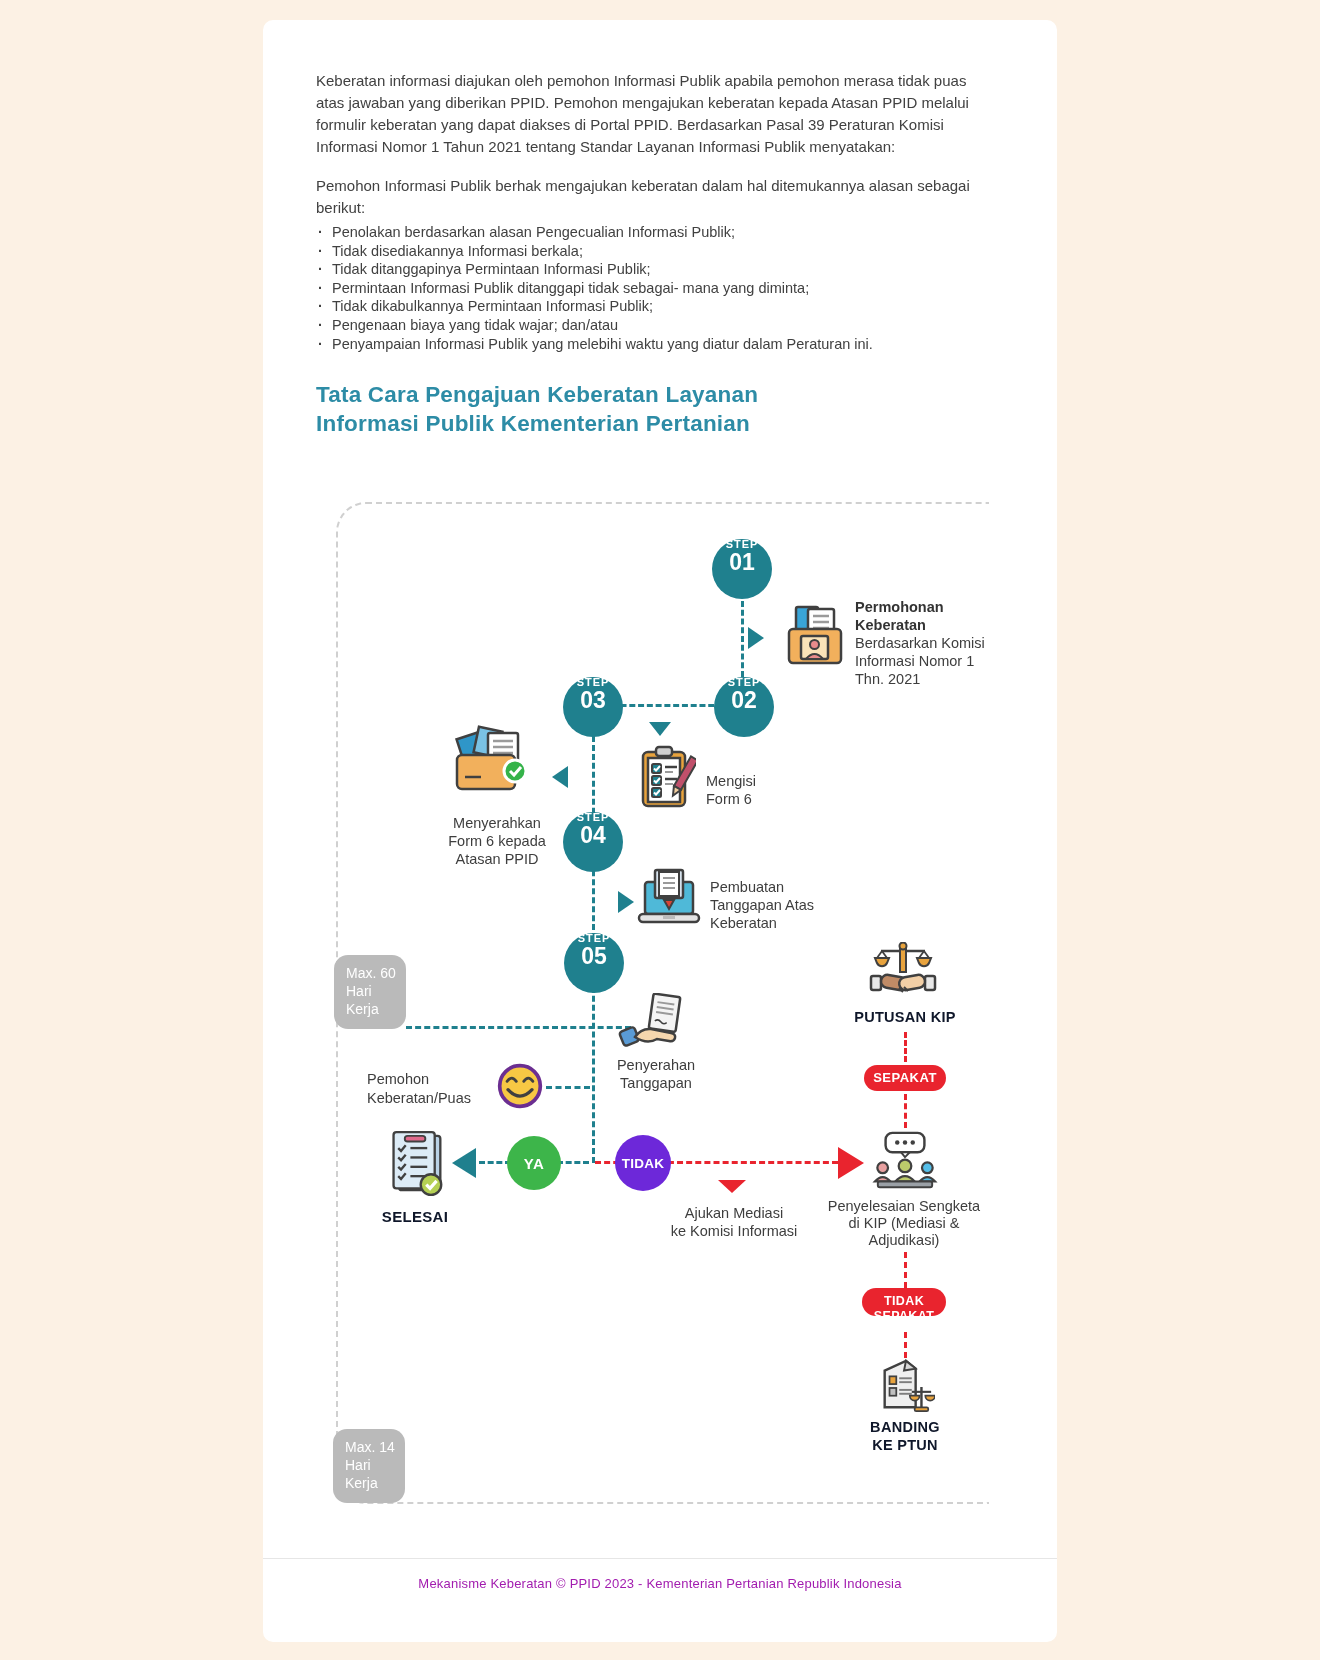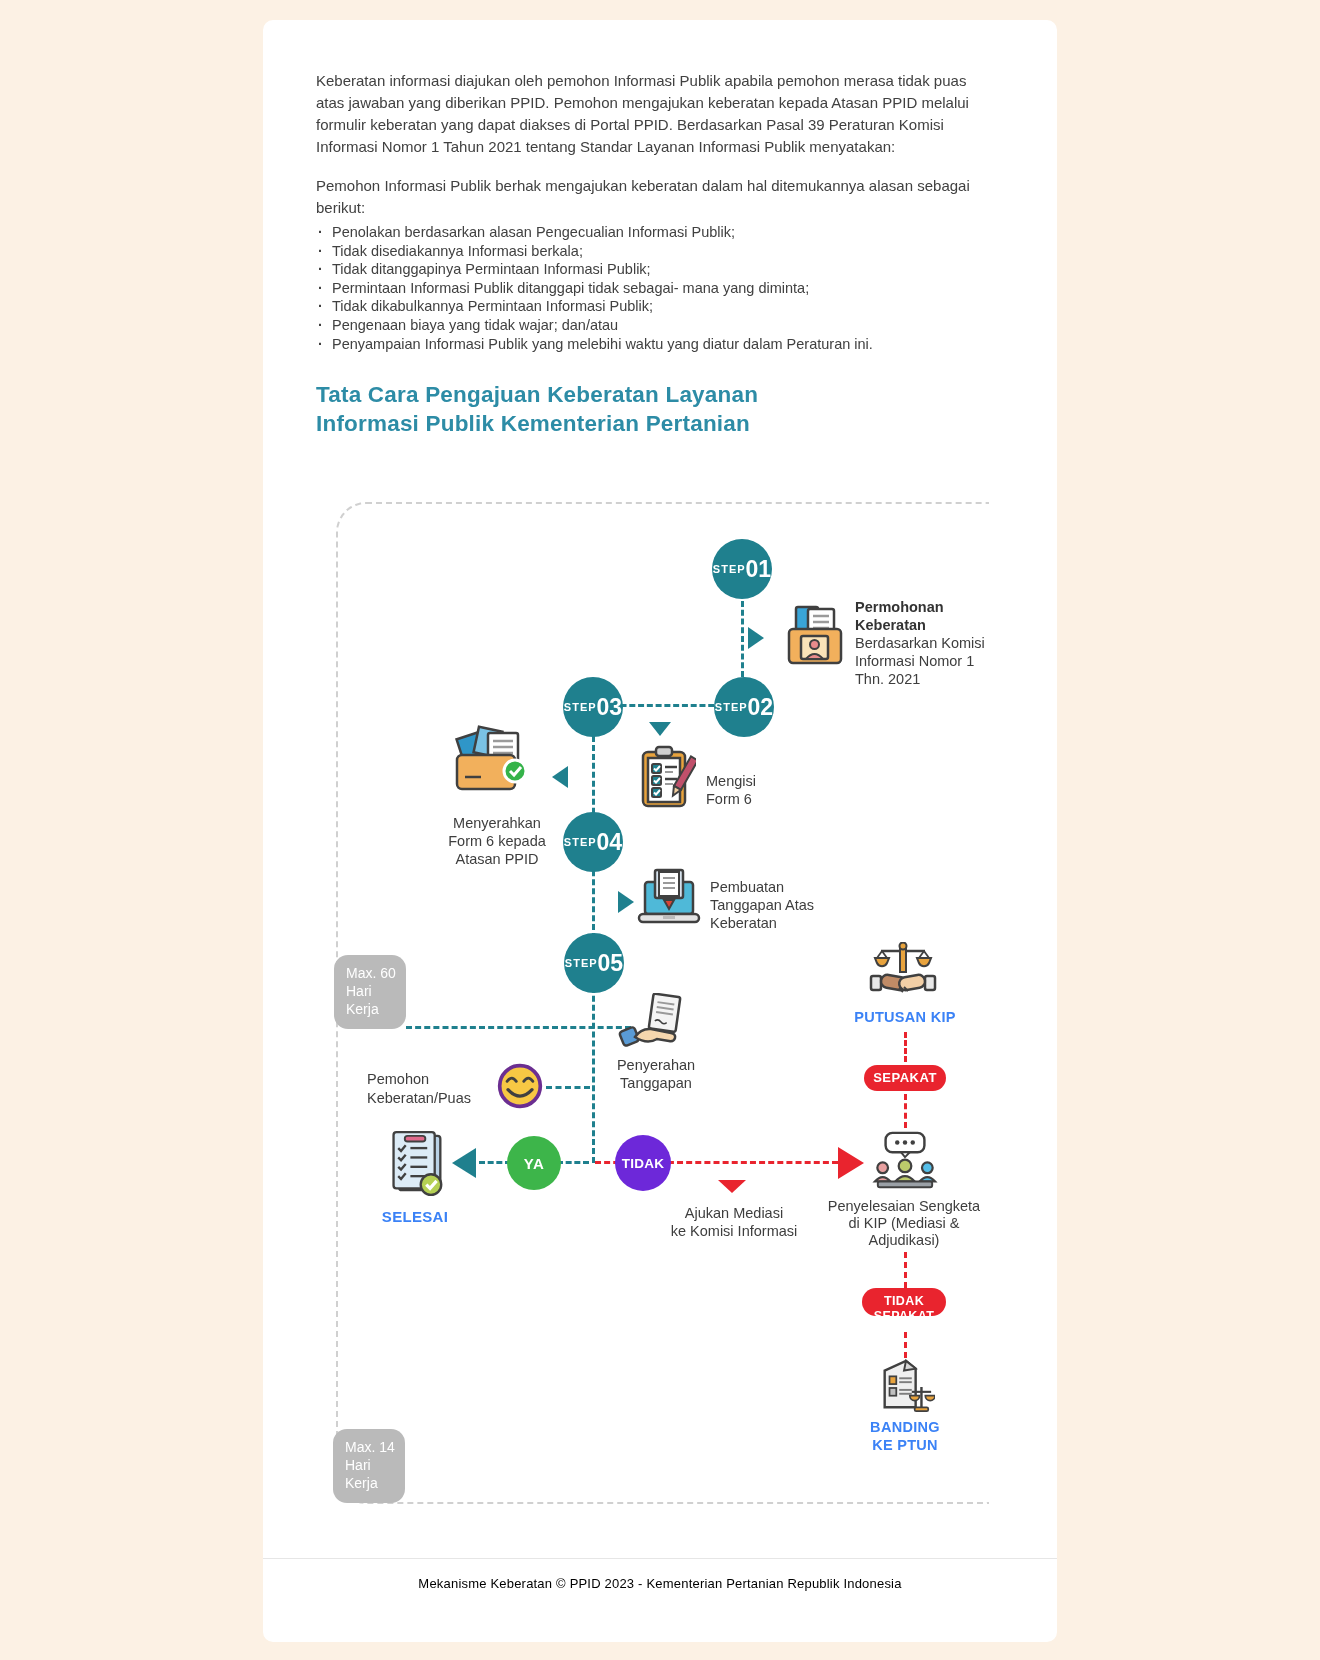--- a/index.html
+++ b/index.html
@@ -25,21 +25,21 @@
   .vl-teal{width:0;border-left:3px dashed #1F808E;}
   .hl-red{height:0;border-top:3px dashed #E9242E;}
   .vl-red{width:0;border-left:3px dashed #E9242E;}
   .dash-box{
     border:2px dashed #D0D0D0;border-right:none;
     border-radius:30px 0 0 30px;
   }
   
   .step{
     width:60px;height:60px;border-radius:50%;background:#1F808E;color:#fff;
-    display:flex;flex-direction:row;align-items:center;justify-content:center;
+    display:flex;flex-direction:column;align-items:center;justify-content:flex-start;
     z-index:3;
   }
   .step .w{font-size:11px;font-weight:700;letter-spacing:1px;line-height:11px;}
   .step .n{font-size:23px;font-weight:800;line-height:24px;}
   
   .dcircle{border-radius:50%;color:#fff;display:flex;align-items:center;justify-content:center;font-weight:700;z-index:3;}
   .ya{background:#3DB54A;width:54px;height:54px;font-size:15px;letter-spacing:0.5px;}
   .tidak{background:#6d28d9;width:56px;height:56px;font-size:13.5px;letter-spacing:0.3px;}
   
   .pill{background:#E9242E;color:#fff;font-weight:700;text-align:center;z-index:3;}
@@ -48,32 +48,32 @@
   
   .badge{
     width:72px;height:74px;background:#BABABA;border-radius:14px;color:#fff;
     font-size:14px;line-height:18px;padding:9px 0 0 12px;box-sizing:border-box;z-index:4;
   }
   
   .cap{font-size:14.5px;line-height:18px;color:#3E3E3E;}
   .cap.center{text-align:center;}
   .cap.right{text-align:left;}
   .cap .b{font-weight:700;color:#333;}
-  .cap-bold{font-weight:700;color:#3b82f6;font-size:14.5px;line-height:18px;letter-spacing:0.3px;text-align:center;}
+  .cap-bold{font-weight:700;color:#0f172a;font-size:14.5px;line-height:18px;letter-spacing:0.3px;text-align:center;}
   
   .tri{width:0;height:0;}
   .tri-r-teal{border-top:11px solid transparent;border-bottom:11px solid transparent;border-left:16px solid #1F808E;}
   .tri-l-teal{border-top:11px solid transparent;border-bottom:11px solid transparent;border-right:16px solid #1F808E;}
   .tri-d-teal{border-left:11px solid transparent;border-right:11px solid transparent;border-top:14px solid #1F808E;}
   .tri-l-teal-big{border-top:15px solid transparent;border-bottom:15px solid transparent;border-right:24px solid #1F808E;}
   .tri-r-red-big{border-top:16px solid transparent;border-bottom:16px solid transparent;border-left:26px solid #E9242E;}
   .tri-d-red{border-left:14px solid transparent;border-right:14px solid transparent;border-top:13px solid #E9242E;}
   .icon{z-index:3;}
   .footer-divider{position:absolute;left:0;top:1538px;width:100%;height:1px;background:#E6E6E6;}
-  .footer{position:absolute;left:0;top:1556px;width:100%;text-align:center;font-size:13px;color:#000000;letter-spacing:0.2px;}
+  .footer{position:absolute;left:0;top:1556px;width:100%;text-align:center;font-size:13px;color:#a21caf;letter-spacing:0.2px;}
 </style>
 </head>
 <body>
 
 <div class="card">
 
   <p class="intro abs" style="left:53px;top:50px;width:672px;">Keberatan informasi diajukan oleh pemohon Informasi Publik apabila pemohon merasa tidak puas atas jawaban yang diberikan PPID. Pemohon mengajukan keberatan kepada Atasan PPID melalui formulir keberatan yang dapat diakses di Portal PPID. Berdasarkan Pasal 39 Peraturan Komisi Informasi Nomor 1 Tahun 2021 tentang Standar Layanan Informasi Publik menyatakan:</p>
   <p class="intro abs" style="left:53px;top:155px;width:672px;">Pemohon Informasi Publik berhak mengajukan keberatan dalam hal ditemukannya alasan sebagai berikut:</p>
 
   <ul class="bullets abs" style="left:55px;top:203px;width:660px;">

